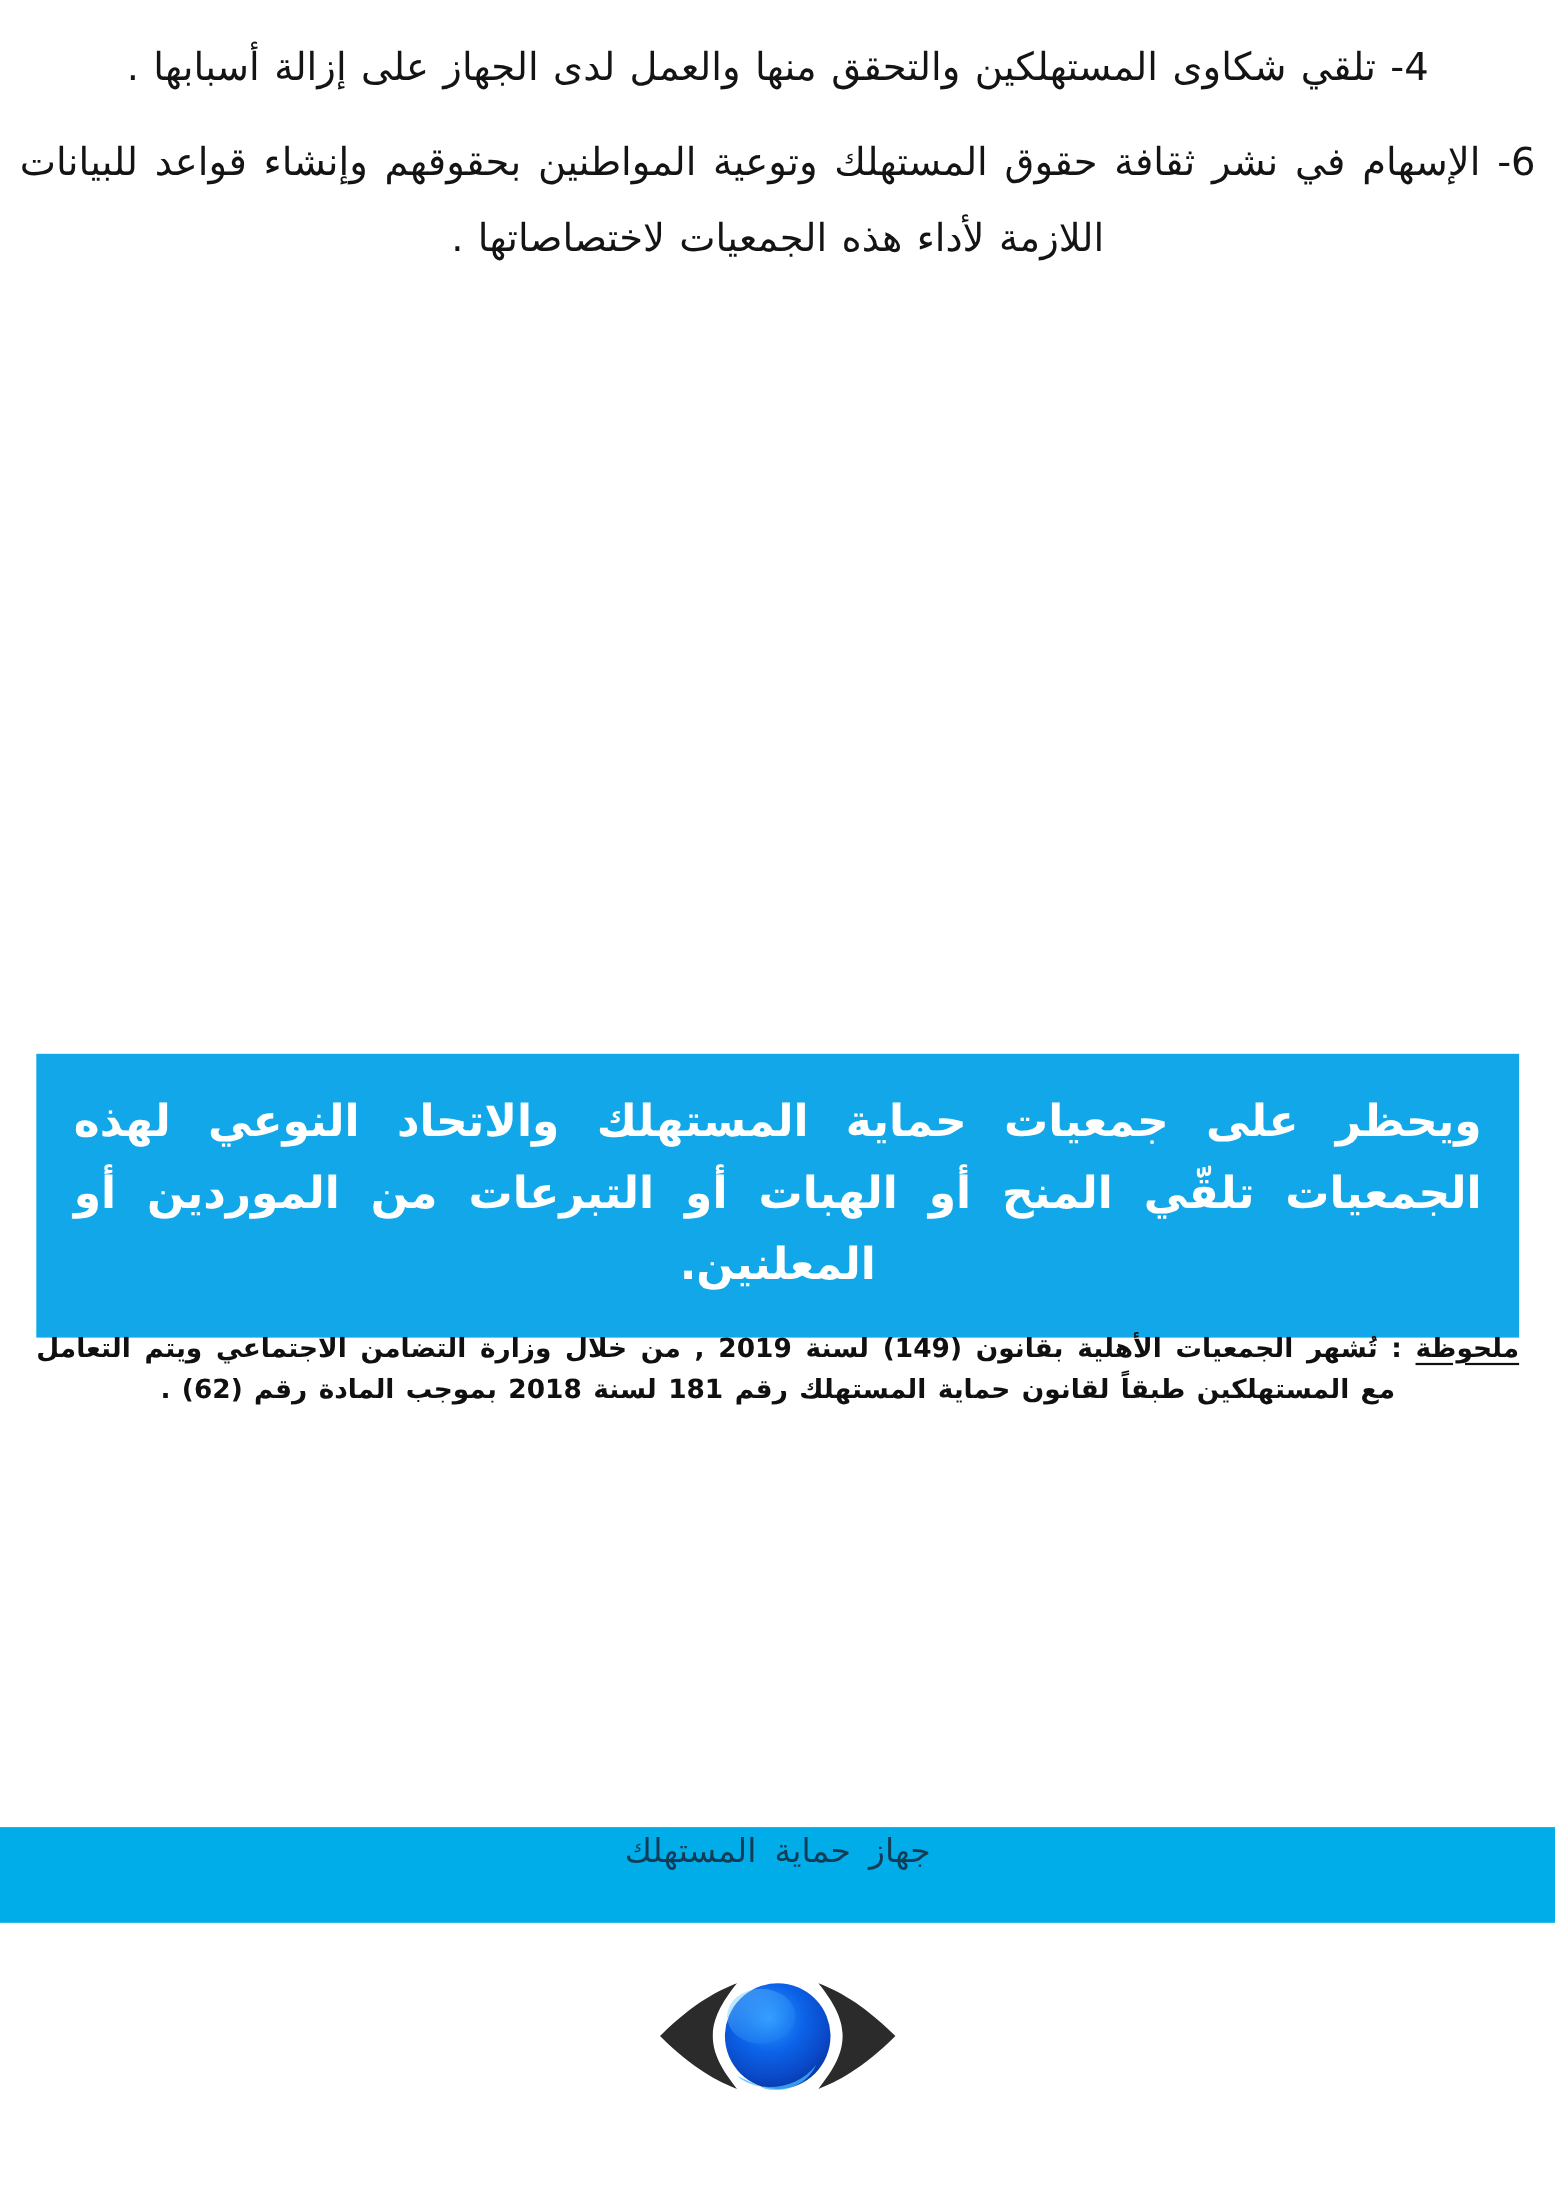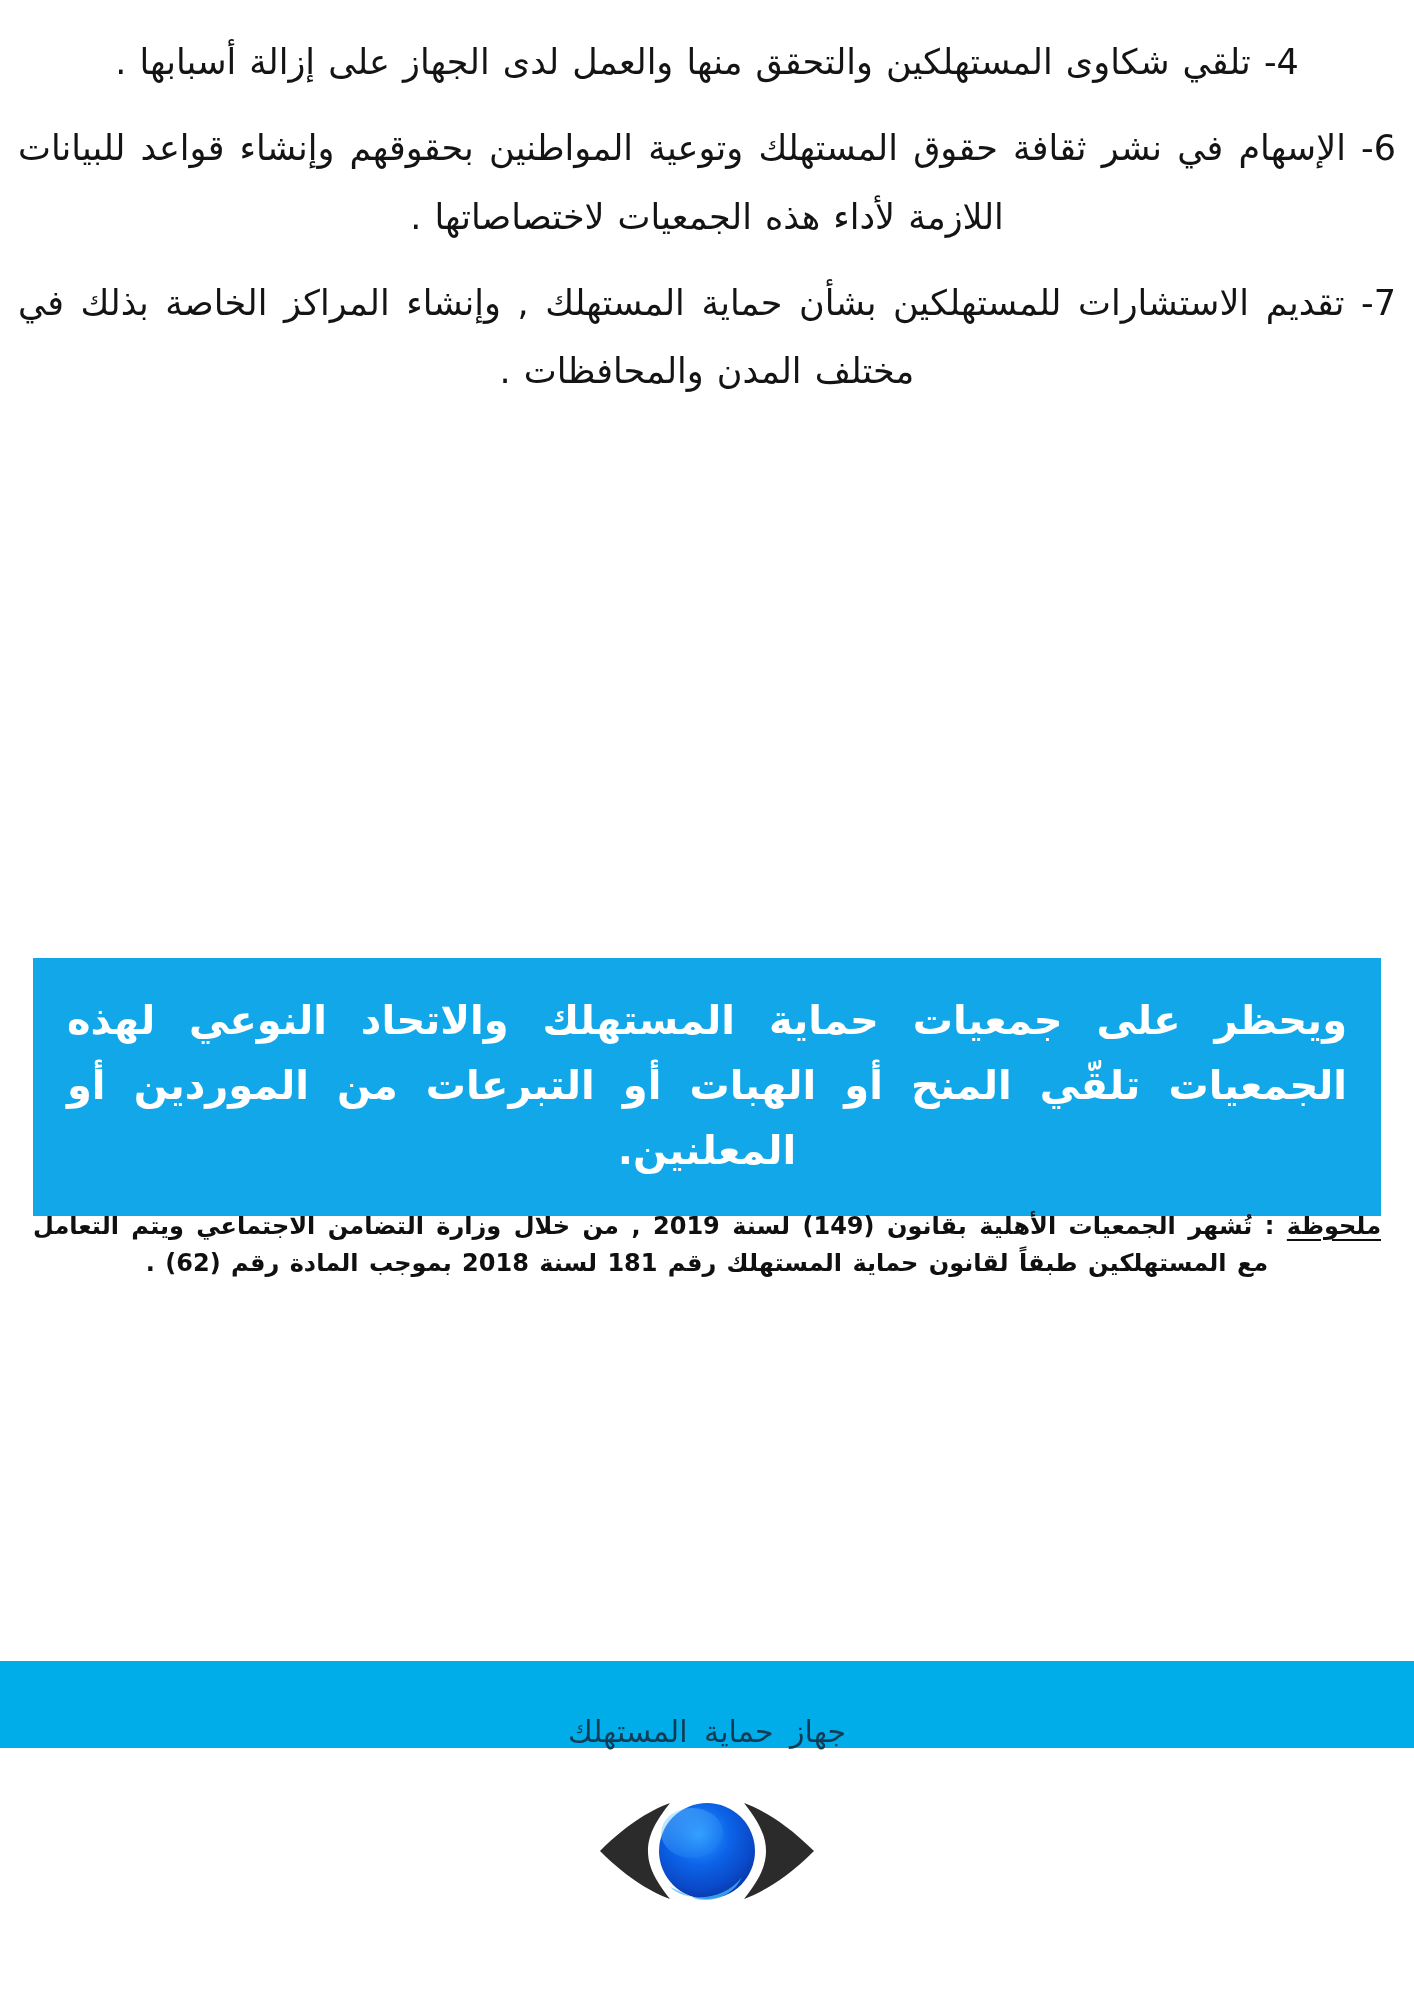--- a/index.html
+++ b/index.html
@@ -110,21 +110,21 @@
 
   
   .footer-bar {
     position: absolute;
     left: 0;
     right: 0;
     bottom: 0;
     height: 87px;
     background: #00ADE9;
     display: flex;
-    align-items: flex-end;
+    align-items: flex-start;
     justify-content: center;
     padding-top: 6px;
     box-sizing: border-box;
   }
 
   .footer-title {
     color: #13374f;
     font-size: 30px;
     font-weight: 400;
     letter-spacing: 3px;
@@ -134,21 +134,20 @@
   }
 </style>
 </head>
 <body>
 
 <div class="page">
 
   <ul class="clause-list">
     <li class="clause">4- تلقي شكاوى المستهلكين والتحقق منها والعمل لدى الجهاز على إزالة أسبابها .</li>
     <li class="clause">6- الإسهام في نشر ثقافة حقوق المستهلك وتوعية المواطنين بحقوقهم وإنشاء قواعد للبيانات اللازمة لأداء هذه الجمعيات لاختصاصاتها .</li>
-    <li class="clause">7- تقديم الاستشارات للمستهلكين بشأن حماية المستهلك , وإنشاء المراكز الخاصة بذلك في مختلف المدن والمحافظات .</li>
   </ul>
 
   <div class="callout">
     <p class="callout-text">ويحظر على جمعيات حماية المستهلك والاتحاد النوعي لهذه الجمعيات تلقّي المنح أو الهبات أو التبرعات من الموردين أو المعلنين.</p>
   </div>
 
   <div class="note">
     <span class="note-label">ملحوظة</span><span> : </span><span>تُشهر الجمعيات الأهلية بقانون (149) لسنة 2019 , من خلال وزارة التضامن الاجتماعي ويتم التعامل مع المستهلكين طبقاً لقانون حماية المستهلك رقم 181 لسنة 2018 بموجب المادة رقم (62) .</span>
   </div>
 

